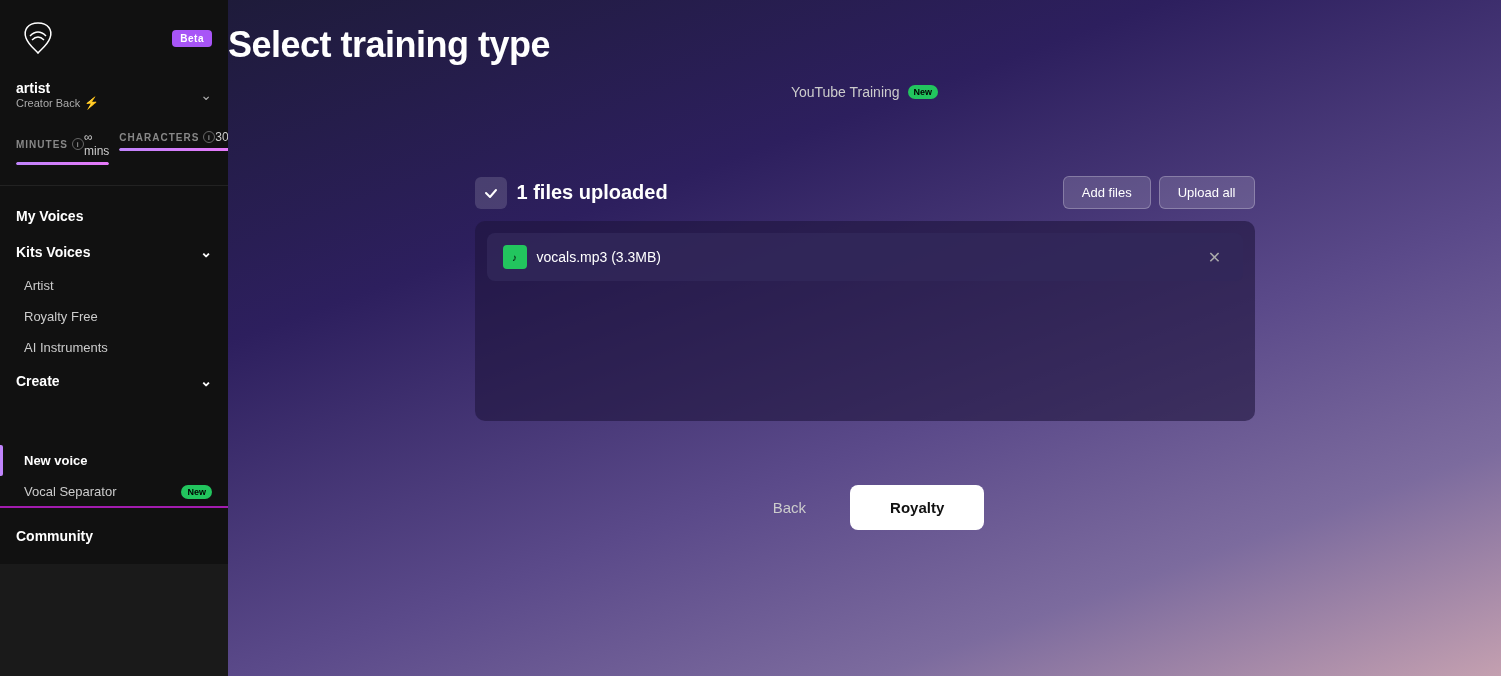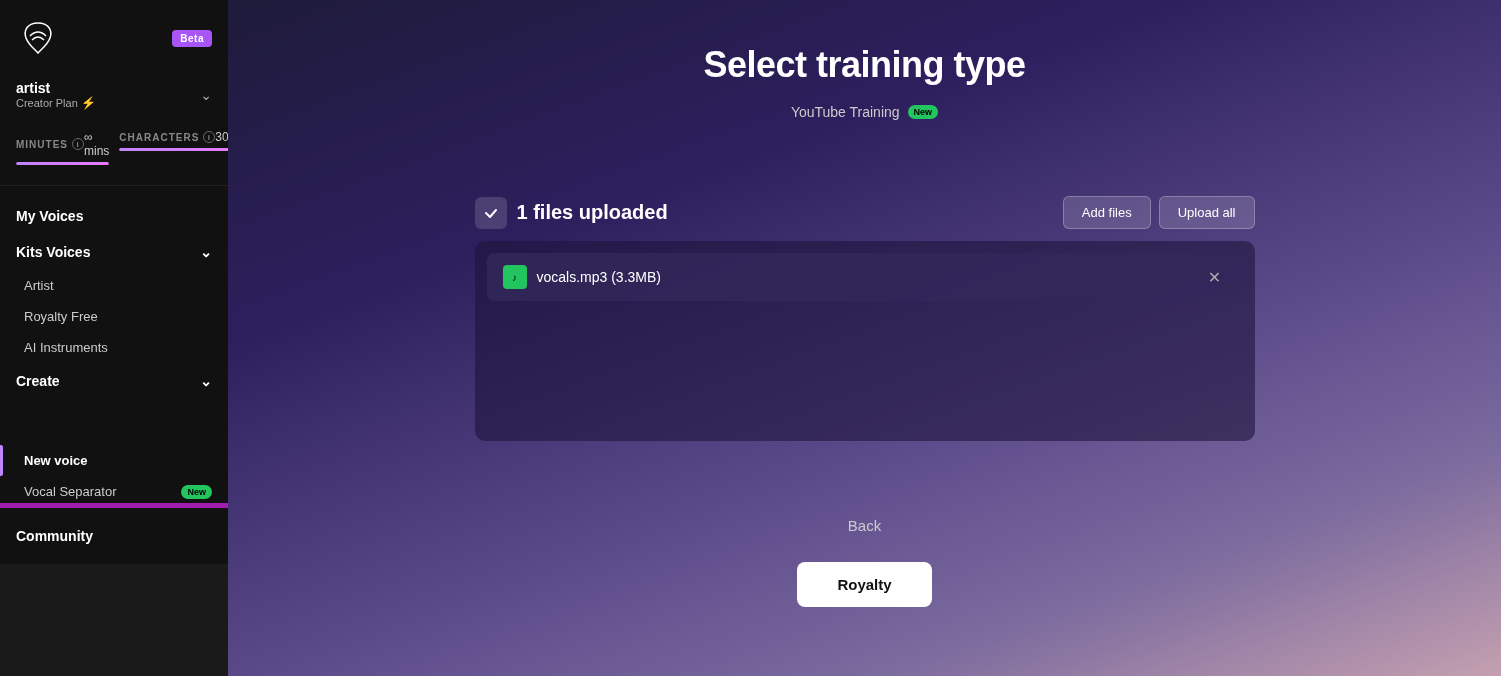--- a/index.html
+++ b/index.html
@@ -201,21 +201,21 @@
       background: #22c55e;
       color: #000;
       font-size: 9px;
       font-weight: 700;
       padding: 2px 6px;
       border-radius: 10px;
     }
 
     .sidebar-bottom {
       padding: 12px 16px;
-      border-top: 5px solid #a21caf;
+      border-top: 2px solid #a21caf;
     }
 
     .community-item {
       font-size: 14px;
       font-weight: 600;
       color: #fff;
       padding: 8px 0;
       cursor: pointer;
     }
 
@@ -224,22 +224,21 @@
       flex: 1;
       display: flex;
       flex-direction: column;
       background: linear-gradient(160deg, #1e1b3a 0%, #2d1f5e 30%, #5b4a8a 60%, #7c6b9e 80%, #c4a0b0 100%);
       height: 676px;
       overflow: hidden;
       position: relative;
     }
 
     .page-header {
-      text-align: center;
-      padding: 44px 0 24px 0;
+      padding: 24px 0 24px 0;
     }
 
     .page-title {
       font-size: 36px;
       font-weight: 700;
       color: #fff;
       letter-spacing: -0.5px;
     }
 
     .tabs-row {
@@ -378,21 +377,20 @@
       justify-content: center;
       border-radius: 4px;
     }
 
     .bottom-actions {
       display: flex;
       align-items: center;
       justify-content: center;
       gap: 16px;
       margin-top: 24px;
-      flex-direction: column;
     }
 
     .btn-back {
       background: transparent;
       color: #ccc;
       border: none;
       padding: 12px 28px;
       border-radius: 8px;
       font-size: 15px;
       font-weight: 500;
@@ -435,21 +433,21 @@
         </svg>
       </div>
     </div>
     <span class="beta-badge">Beta</span>
   </div>
 
   <div class="account-section">
     <div class="account-info">
       <span class="account-name">artist</span>
       <span class="account-plan">
-        <span>Creator Plan</span>
+        <span>Creator Back</span>
         <span class="plan-bolt">⚡</span>
       </span>
     </div>
     <span class="chevron-down">⌄</span>
   </div>
 
   <div class="stats-section">
     <div class="stat-row">
       <div class="stat-label-row">
         <span class="stat-label">

